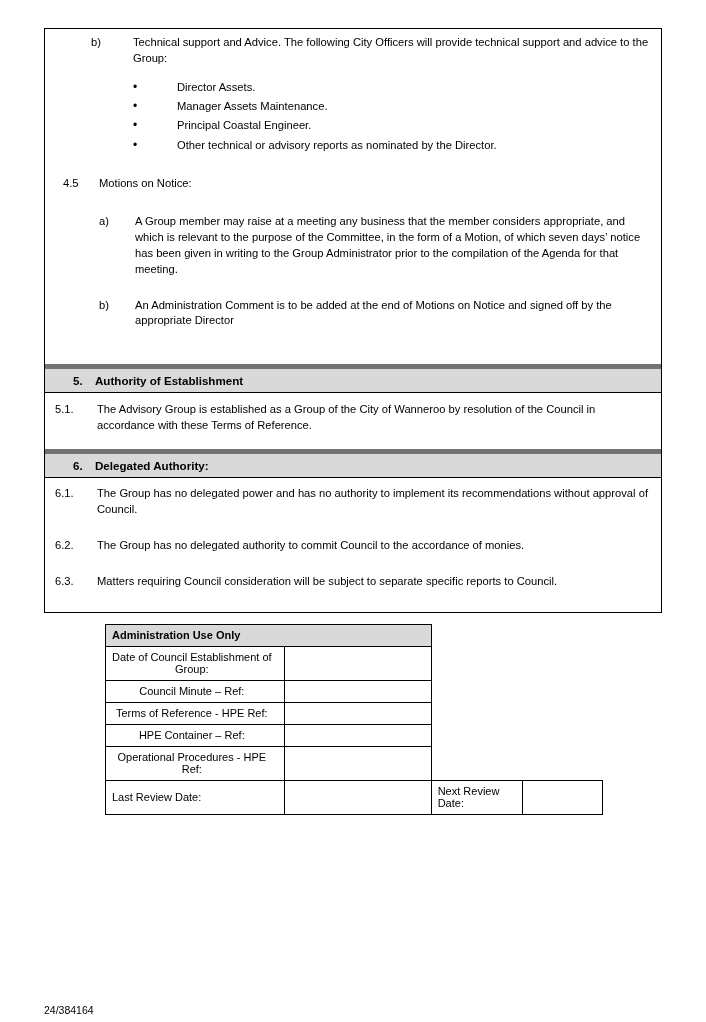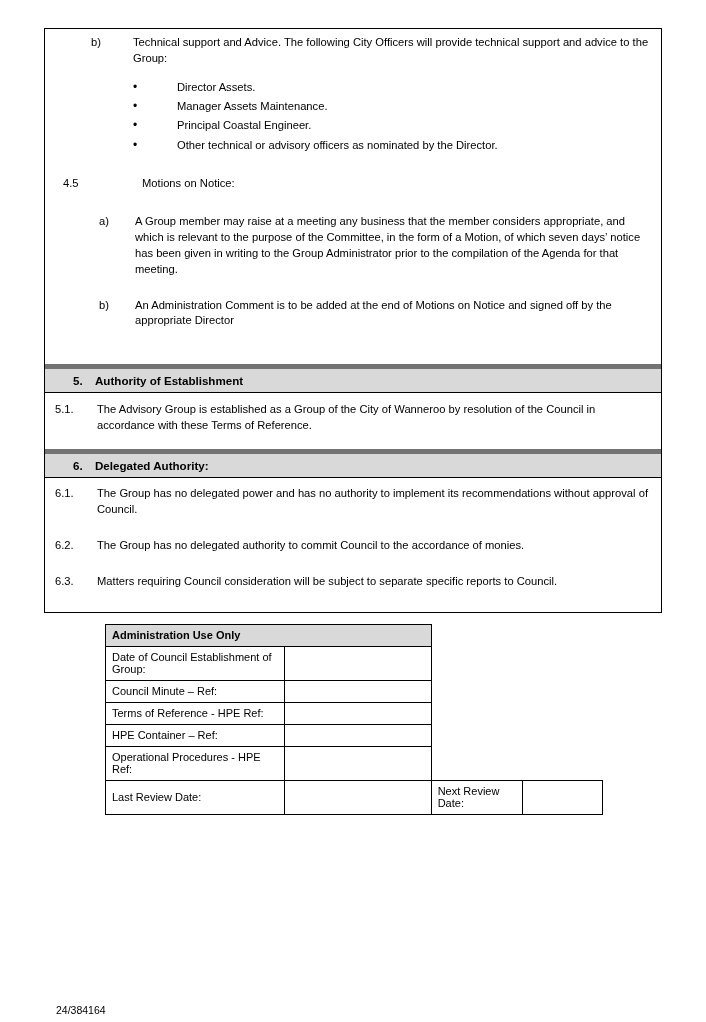--- a/index.html
+++ b/index.html
@@ -52,21 +52,21 @@
   }
   .num-text {
     flex: 1 1 auto;
     line-height: 1.42;
   }
 
   
   .ind-b { padding-left: 36px; }
   .ind-b .num-label { width: 42px; }
 
-  .ind-45 { padding-left: 8px; gap: 43px; }
+  .ind-45 { padding-left: 8px; }
   .ind-45 .num-label { width: 36px; }
 
   .ind-a { padding-left: 44px; }
   .ind-a .num-label { width: 36px; }
 
   .ind-5 .num-label { width: 42px; }
 
   
   .bullets {
     margin: 12px 0 0 0;
@@ -117,32 +117,32 @@
     border: 1px solid #000000;
     padding: 4px 12px 5px 6px;
     height: 13px;
     vertical-align: middle;
     box-sizing: border-box;
   }
   .admin-table .hdr td {
     background: #d9d9d9;
     font-weight: bold;
   }
-  .lbl-col { width: 250px; }
+  .lbl-col { width: 250px; text-align: center; }
   .val-col { width: 248px; }
 
   .rev-lbl-1 { width: 125px; margin-left: 24px; }
   .rev-val-1 { width: 125px; }
   .rev-lbl-2 { width: 120px; margin-top: 28px; }
   .rev-val-2 { width: 128px; }
 
   
   .footer-ref {
     position: absolute;
-    left: 56px;
+    left: 44px;
     top: 1004px;
     font-size: 10.5px;
     text-align: center;
   }
 </style>
 </head>
 <body>
 
 <div class="page">
 
@@ -163,21 +163,21 @@
         <li>
           <span class="dot">•</span>
           <span>Manager Assets Maintenance.</span>
         </li>
         <li>
           <span class="dot">•</span>
           <span>Principal Coastal Engineer.</span>
         </li>
         <li>
           <span class="dot">•</span>
-          <span>Other technical or advisory officers as nominated by the Director.</span>
+          <span>Other technical or advisory reports as nominated by the Director.</span>
         </li>
       </ul>
 
       <div style="height:20px"></div>
 
       <div class="num-row ind-45">
         <div class="num-label">4.5</div>
         <div class="num-text">Motions on Notice:</div>
       </div>
 

